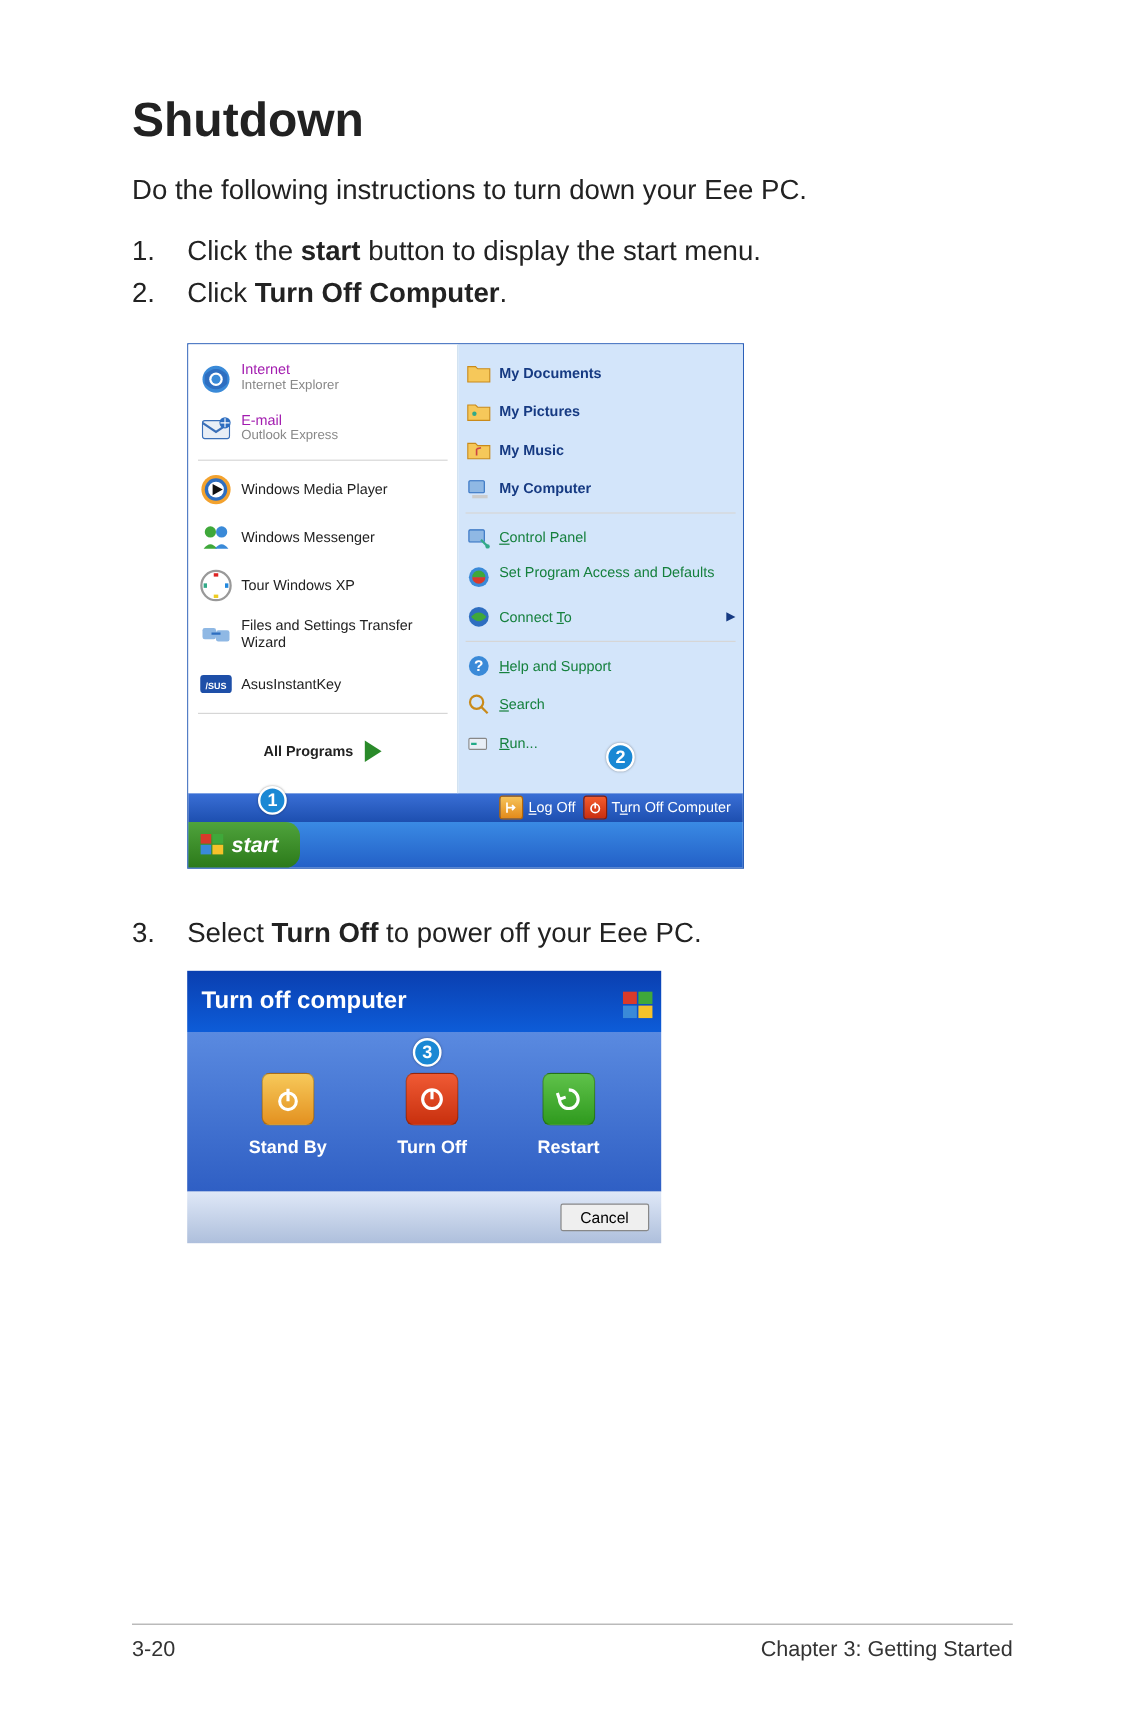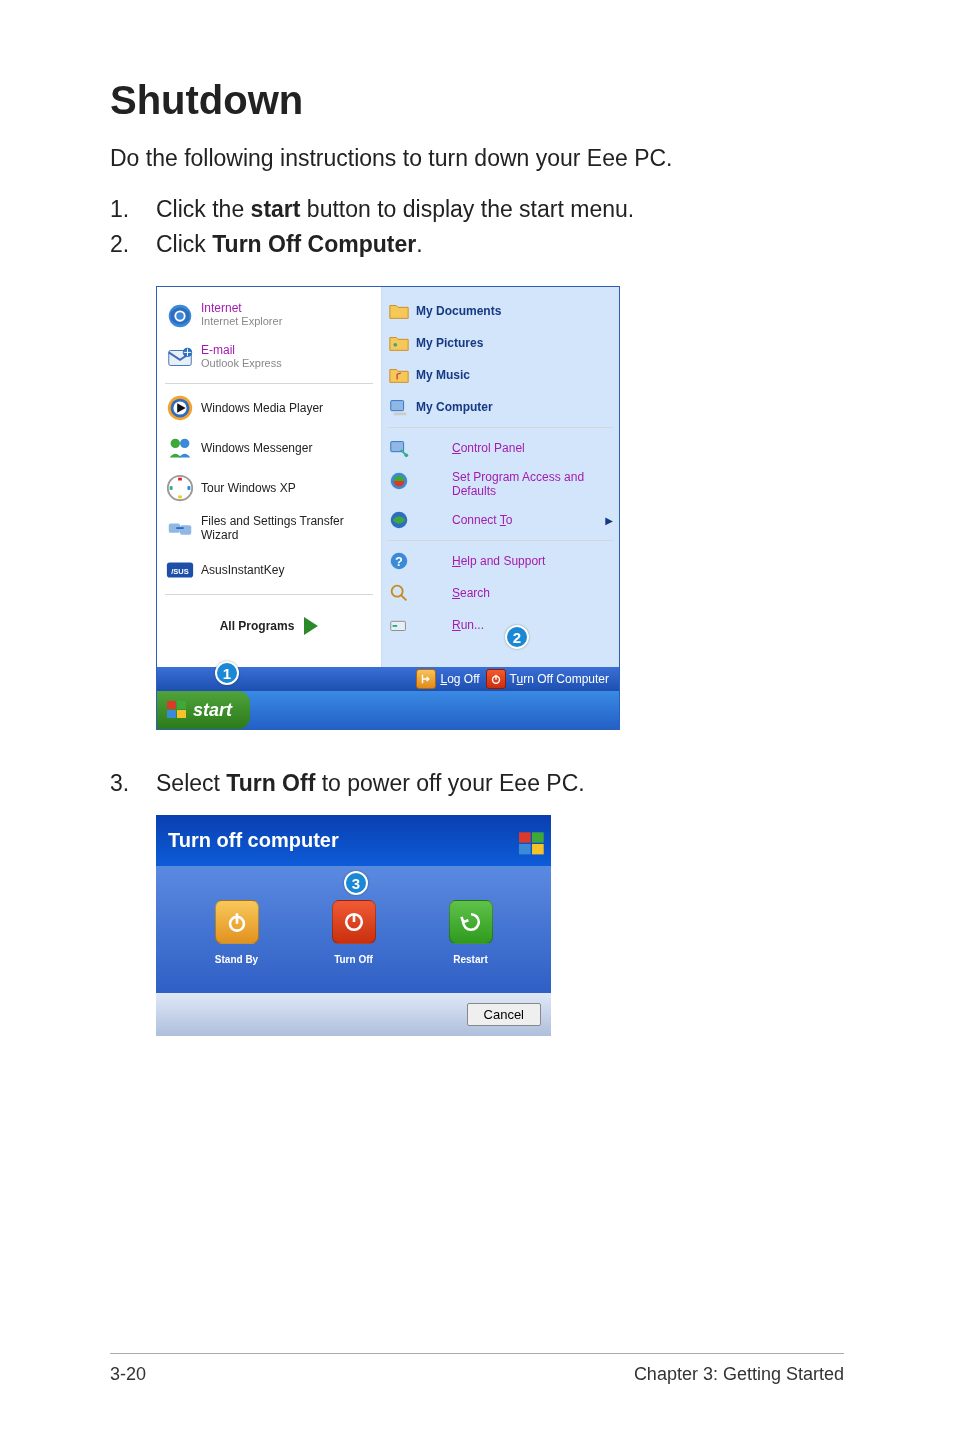--- a/index.html
+++ b/index.html
@@ -69,21 +69,21 @@
     padding: 5px 2px;
     cursor: pointer;
   }
   .sm-item.big { align-items: flex-start; padding: 6px 2px; }
   .sm-item .ic { width: 30px; height: 30px; flex-shrink: 0; display:flex; align-items:center; justify-content:center;}
   .sm-item .ic.sm { width: 22px; height: 22px; }
   .sm-item .lbls .t { font-weight: 400; color: #a21caf; }
   .sm-item .lbls .s { color: #888; font-size: 11px; }
   .sep { height: 1px; background: #d6d6d6; margin: 4px 2px; }
   .sm-right .sm-item .t { font-weight: 700; color: #163a82; }
-  .sm-right .sm-item .tn { color: #a21caf; margin-left: 36px; }
+  .sm-right .sm-item .tn { color: #15803d; }
   .sm-right .u { text-decoration: underline; }
   .sm-right .arrow { margin-left: auto; color: #163a82; font-size: 10px;}
   .allprog {
     display:flex; align-items:center; justify-content:center;
     gap:10px; padding:18px 0 12px 0; font-weight:700;
   }
   .allprog .tri {
     width:0;height:0;border-left:14px solid #2a8a2a;
     border-top:9px solid transparent;border-bottom:9px solid transparent;
   }
@@ -138,21 +138,21 @@
   .d-title {
     background: linear-gradient(#0a3fb0, #0d5cd8);
     color:#fff; font-weight:700; font-size:20px;
     padding:14px 12px; display:flex; align-items:center; justify-content:space-between;
   }
   .d-body {
     background: linear-gradient(#5a8ae0, #2f5fc4);
     padding: 34px 22px 28px 22px;
     display:flex; justify-content:space-around;
   }
-  .d-opt { text-align:center; color:#fff; font-size:10px; font-weight:700; cursor:pointer;}
+  .d-opt { text-align:center; color:#fff; font-size:15px; font-weight:700; cursor:pointer;}
   .d-opt .sq {
     width:44px;height:44px;border-radius:7px;margin:0 auto 10px auto;
     display:flex;align-items:center;justify-content:center;
     border:1px solid rgba(0,0,0,.25);
   }
   .sq-y { background:linear-gradient(#f7c95a,#e39120);}
   .sq-r { background:linear-gradient(#f05a34,#c8300e);}
   .sq-g { background:linear-gradient(#5fc24a,#2f9a1e);}
   .d-foot {
     background: linear-gradient(#dfe8f7,#aebfdc);

